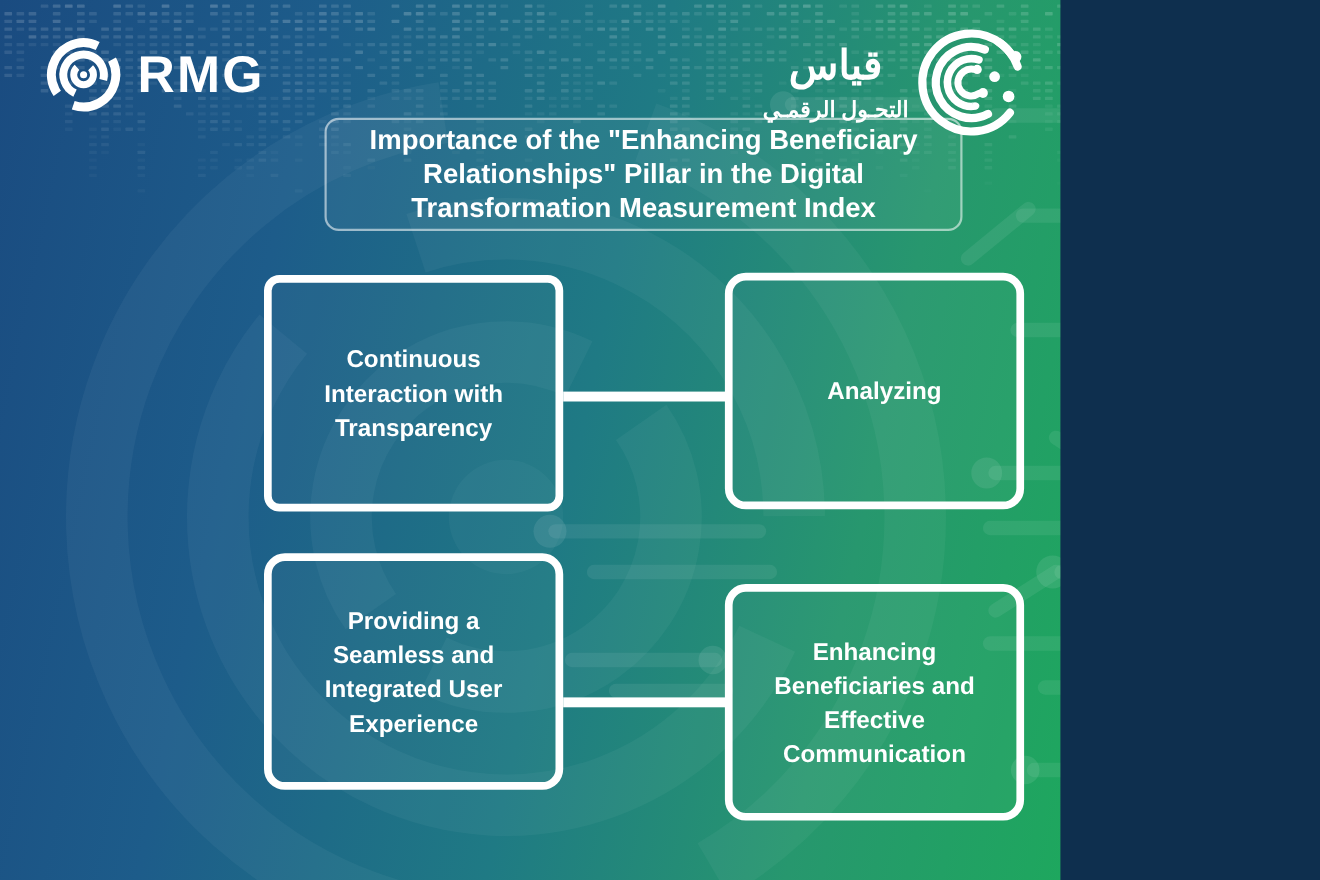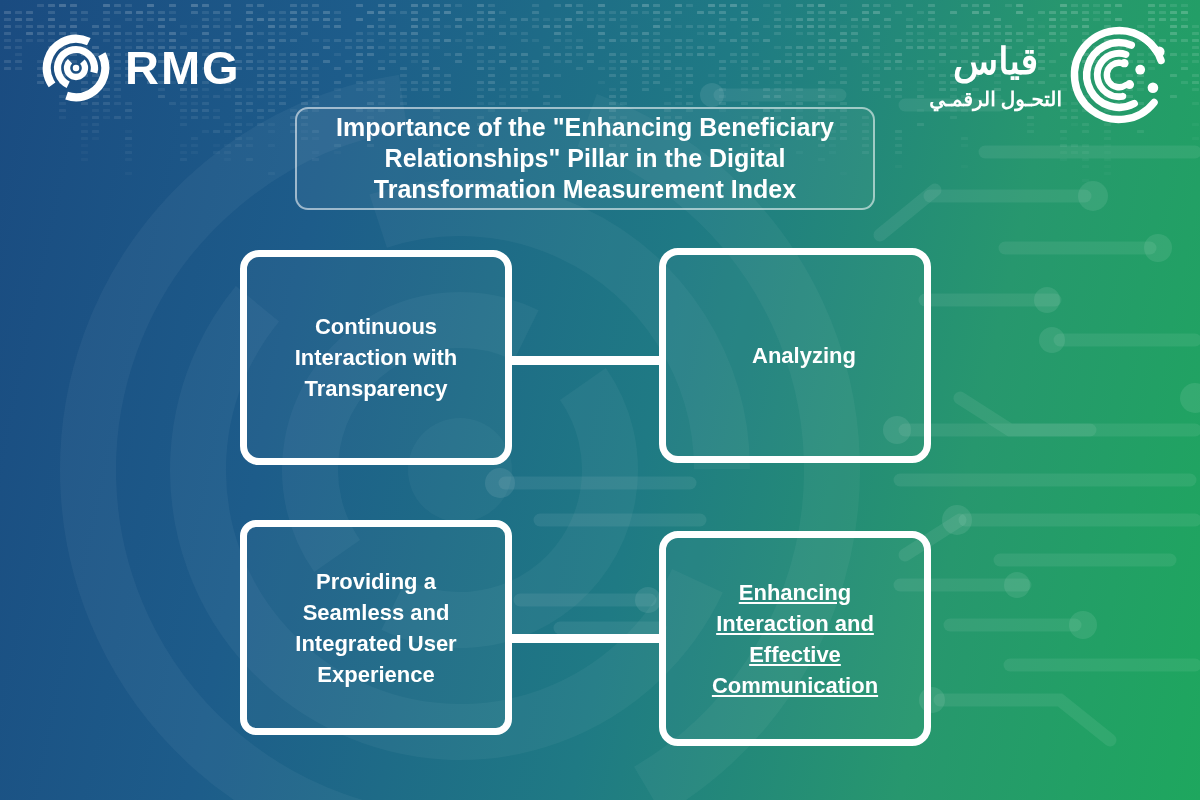--- a/index.html
+++ b/index.html
@@ -1,17 +1,17 @@
 <!DOCTYPE html>
 <html><head>
 <meta charset="utf-8">
 <style>
   html,body{margin:0;padding:0;background:#0e2f4e;}
   .stage{
-    position:relative;width:1200px;height:800px;overflow:hidden;
+    position:relative;width:964px;height:800px;overflow:hidden;
     font-family:"Liberation Sans","DejaVu Sans",sans-serif;
     background:linear-gradient(102deg,#1a4b80 0%,#1d5c8a 26%,#1f7a84 54%,#27976e 78%,#1ea75e 100%);
   }
   .stage *{box-sizing:border-box;}
   svg.deco{position:absolute;left:0;top:0;pointer-events:none;}
 
   
   .rmg-logo{position:absolute;left:40px;top:32px;display:flex;align-items:center;color:#fff;}
   .rmg-text{font-size:47px;font-weight:bold;letter-spacing:2px;margin-left:13px;line-height:72px;}
   .qiyas-logo{position:absolute;right:28px;top:22px;display:flex;align-items:center;color:#fff;}
@@ -30,24 +30,24 @@
   }
 
   
   .fbox{
     position:absolute;width:272px;height:215px;
     border:7px solid #ffffff;border-radius:19px;
     background:rgba(255,255,255,.03);
     display:flex;flex-direction:column;align-items:center;justify-content:center;
     color:#fff;font-weight:bold;font-size:22px;line-height:31px;text-align:center;
   }
-  .fbox.b1{left:240px;top:250px;}
+  .fbox.b1{left:240px;top:250px;border-radius:14px;}
   .fbox.b2{left:659px;top:248px;padding-left:18px;}
-  .fbox.b3{left:240px;top:520px;border-radius:16px;}
-  .fbox.b4{left:659px;top:531px;text-decoration:underline;}
+  .fbox.b3{left:240px;top:503px;}
+  .fbox.b4{left:659px;top:531px;}
   .conn{position:absolute;height:9px;width:148px;background:#ffffff;}
   .conn.c1{left:512px;top:356px;}
   .conn.c2{left:512px;top:634px;}
 </style>
 </head>
 <body>
 
 <div class="stage">
 
   <svg class="deco" id="watermark-svg" width="1200" height="800" viewBox="0 0 1200 800" aria-hidden="true">
@@ -1410,18 +1410,18 @@
 
   <div class="fbox b3">
     <div>Providing a</div>
     <div>Seamless and</div>
     <div>Integrated User</div>
     <div>Experience</div>
   </div>
 
   <div class="fbox b4">
     <div>Enhancing</div>
-    <div>Interaction and</div>
+    <div>Beneficiaries and</div>
     <div>Effective</div>
     <div>Communication</div>
   </div>
 
 </div>
 
 </body></html>

